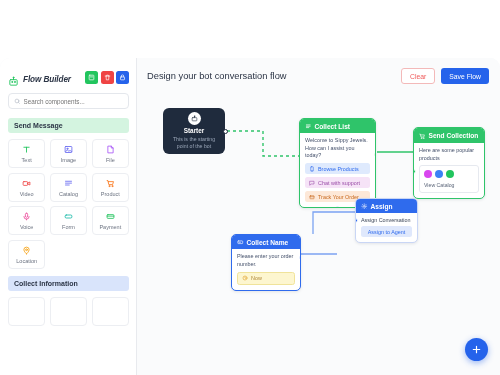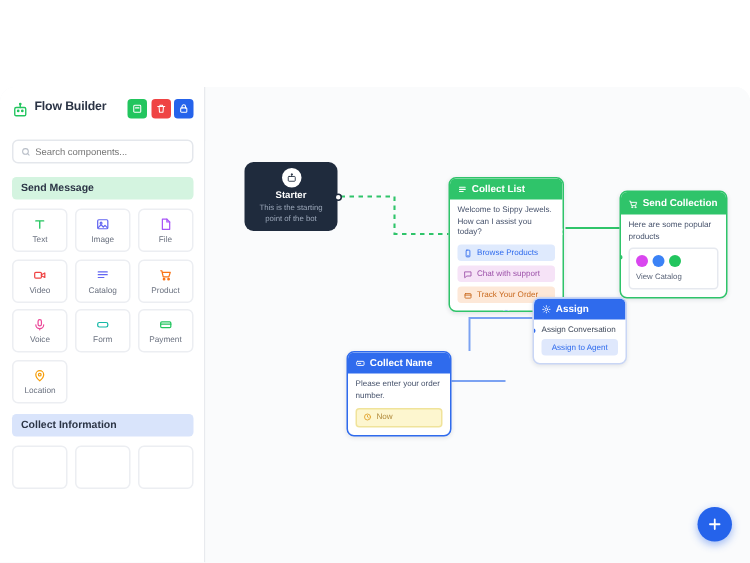--- a/index.html
+++ b/index.html
@@ -23,22 +23,22 @@
   
   .sidebar {
     width: 137px; height: 100%;
     background: #ffffff;
     border-right: 1px solid #e8eaee;
     padding: 8px 7px 0 8px;
     position: relative;
     overflow: hidden;
   }
   .sb-head {
-    display: flex; align-items: flex-start;
-    height: 18px; margin-bottom: 9px;
+    display: flex; align-items: flex-end;
+    height: 18px; margin-bottom: 9px; font-style: italic;
   }
   .sb-logo { width: 11px; height: 11px; margin-right: 4px; flex: 0 0 auto; }
   .sb-title {
     font-size: 8.2px; font-weight: bold; color: #2b3445;
     letter-spacing: -.1px; flex: 1 1 auto; white-space: nowrap;
   }
   .sb-actions { display: flex; gap: 2.5px; }
   .sb-act {
     width: 13px; height: 13px; border-radius: 2.5px;
     display: flex; align-items: center; justify-content: center;
@@ -348,20 +348,25 @@
 
     <div class="grid">
       <div class="comp"></div>
       <div class="comp"></div>
       <div class="comp"></div>
     </div>
   </div>
 
   <div class="main">
 
+    <div class="topbar">
+      <span class="page-title">Design your bot conversation flow</span>
+      <button class="btn-clear">Clear</button>
+      <button class="btn-save">Save Flow</button>
+    </div>
 
     <div class="canvas">
 
       <svg class="wires" width="363" height="281">
 
         <path d="M90 37 H126 V62 H162" stroke="#2fc46a" stroke-width="1.4" fill="none" stroke-dasharray="3 3"></path>
 
         <path d="M240 58 H276" stroke="#2fc46a" stroke-width="1.4" fill="none"></path>
 
         <path d="M200 96 V104 H218" stroke="#2f6bed" stroke-width="1.4" fill="none"></path>

